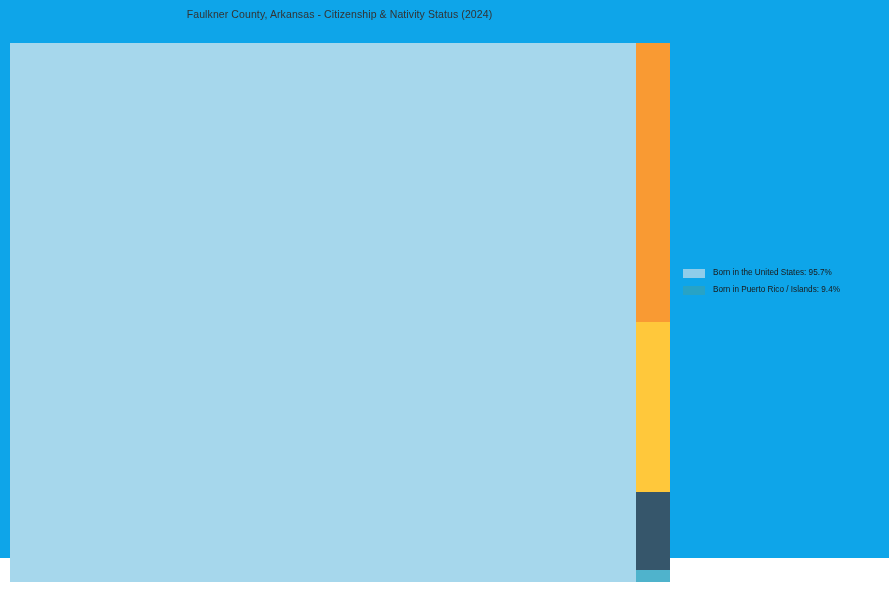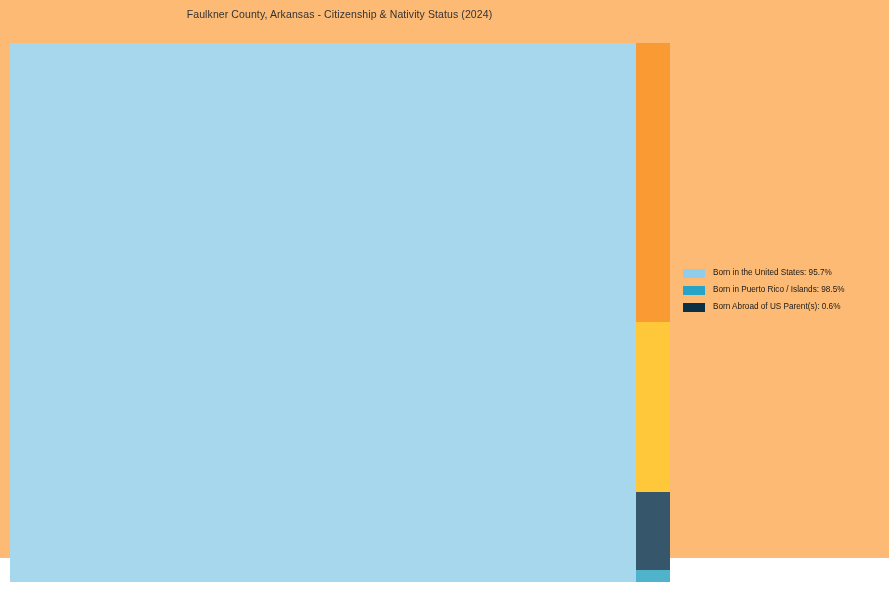--- a/index.html
+++ b/index.html
@@ -14,21 +14,21 @@
     overflow: hidden;
     font-family: "Liberation Sans", sans-serif;
     -webkit-font-smoothing: antialiased;
   }
 
   #figure {
     position: absolute;
     left: 0; top: 0;
     width: 889px;
     height: 558px;
-    background: #fdba74;
+    background: #0ea5e9;
   }
 
   
   #chart-title {
     position: absolute;
     left: 0;
     top: 8px;
     width: 679px;
     text-align: center;
     font-size: 10.5px;
@@ -133,25 +133,21 @@
 
   <div id="legend">
 
     <div class="legend-row">
       <span class="legend-swatch" style="background-color: rgb(143, 205, 234);"></span>
       <span class="legend-label">Born in the United States: 95.7%</span>
     </div>
 
     <div class="legend-row">
       <span class="legend-swatch" style="background-color: rgb(39, 163, 198);"></span>
-      <span class="legend-label">Born in Puerto Rico / Islands: 98.5%</span>
+      <span class="legend-label">Born in Puerto Rico / Islands: 9.4%</span>
     </div>
 
-    <div class="legend-row">
-      <span class="legend-swatch" style="background-color: rgb(11, 47, 68);"></span>
-      <span class="legend-label">Born Abroad of US Parent(s): 0.6%</span>
-    </div>
 
 
 
   </div>
 
 </div>
 
 </body></html>

